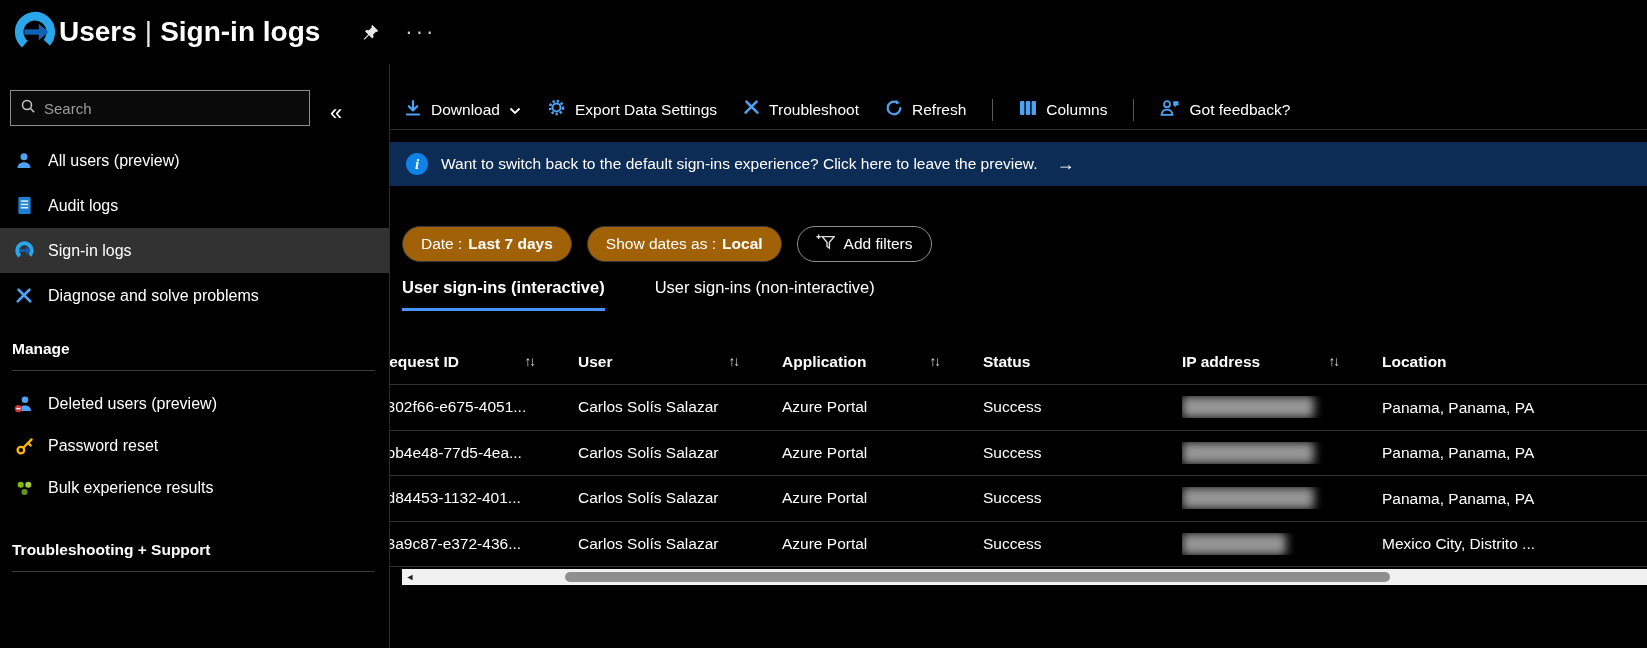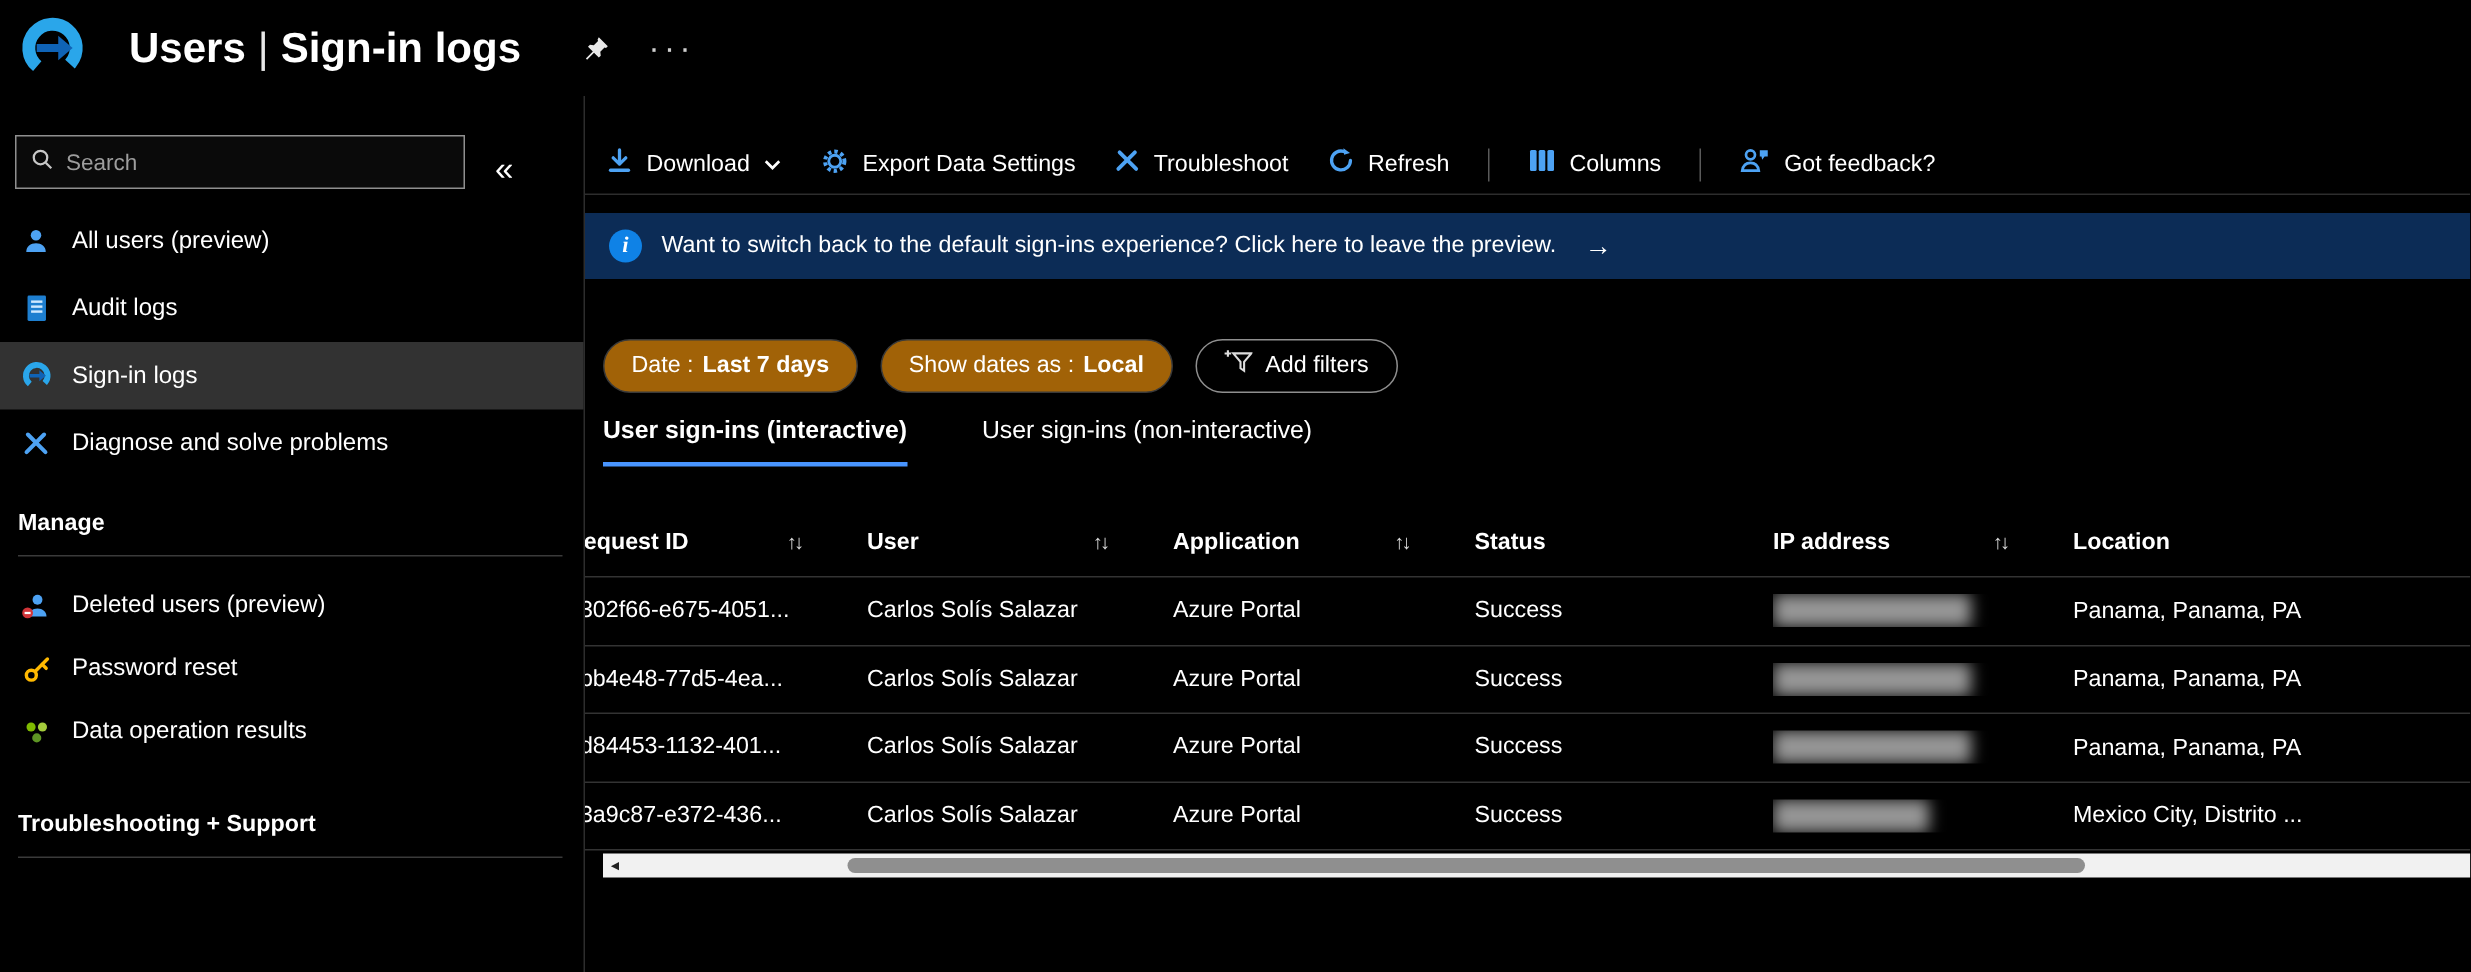--- a/index.html
+++ b/index.html
@@ -3,21 +3,21 @@
 <meta charset="utf-8">
 <style>
   * { margin:0; padding:0; box-sizing:border-box; }
   html,body { width:1647px; height:648px; background:#000; color:#fff;
               font-family:"Liberation Sans", sans-serif; overflow:hidden; }
   .app { width:1647px; height:648px; display:flex; flex-direction:column; }
 
   
   .top { height:64px; flex:0 0 auto; display:flex; align-items:center; padding-left:12px; }
   .logo { width:46px; height:46px; flex:0 0 auto; }
-  .title { margin-left:28px; font-size:28px; font-weight:700; white-space:nowrap; }
+  .title { margin-left:1px; font-size:28px; font-weight:700; white-space:nowrap; }
   .title .sep { font-weight:300; color:#e8e8e8; margin:0 8px; }
   .pin-btn { margin-left:42px; background:none; border:none; cursor:pointer; display:flex; }
   .dots { margin-left:26px; background:none; border:none; color:#cfcfcf; font-size:22px;
           letter-spacing:3px; cursor:pointer; line-height:1; }
 
   
   .content { flex:1; display:flex; min-height:0; }
   .sidebar { width:390px; flex:0 0 390px; border-right:1px solid #2d2d2d; padding-top:26px; }
   .main { flex:1; min-width:0; overflow:hidden; display:flex; flex-direction:column; padding-top:26px; }
 
@@ -195,21 +195,21 @@
           <span>Password reset</span>
         </div>
         <div class="nav-item">
           <span class="icon24">
             <svg width="19" height="19" viewBox="0 0 20 20">
               <circle cx="6" cy="6" r="3.2" fill="#7fba00"></circle>
               <circle cx="14" cy="6" r="3.2" fill="#a4cc3c"></circle>
               <circle cx="10" cy="13.6" r="3.2" fill="#5e9624"></circle>
             </svg>
           </span>
-          <span>Data operation results</span>
+          <span>Bulk experience results</span>
         </div>
       </nav>
 
       <div class="section-heading last">Troubleshooting + Support</div>
     </aside>
 
     <main class="main">
 
       <div class="toolbar">
         <button class="tb-item">

